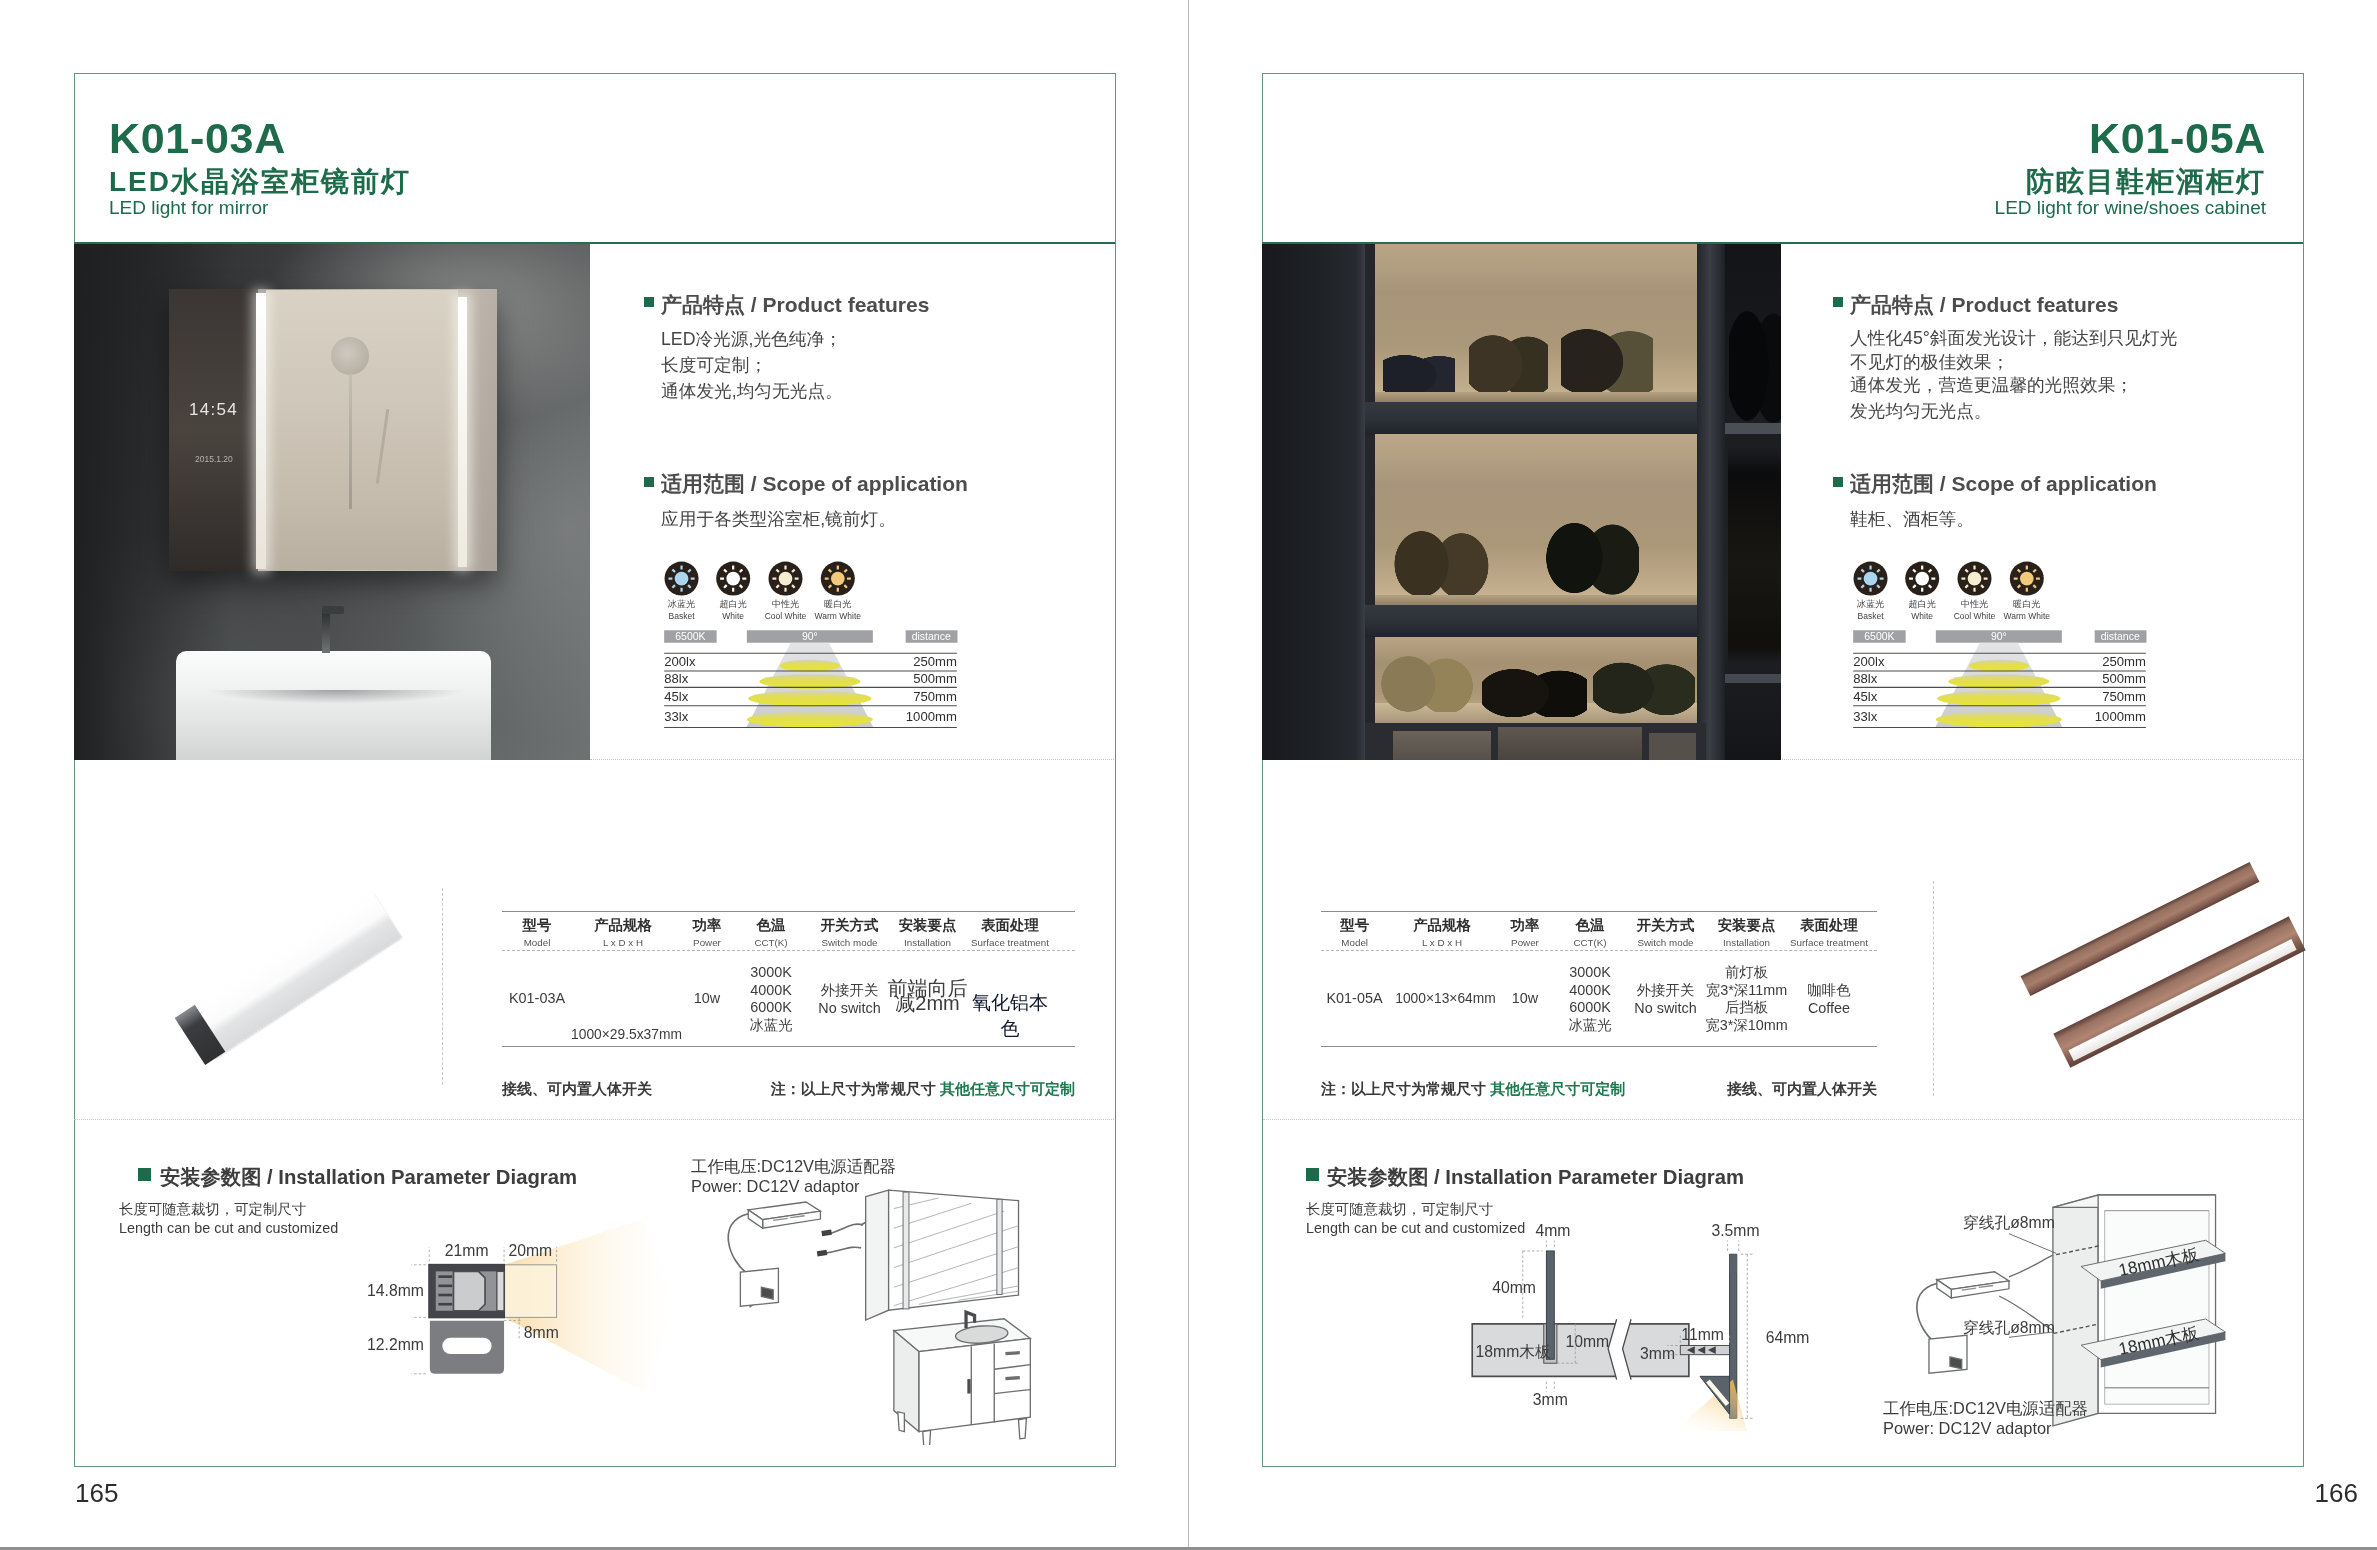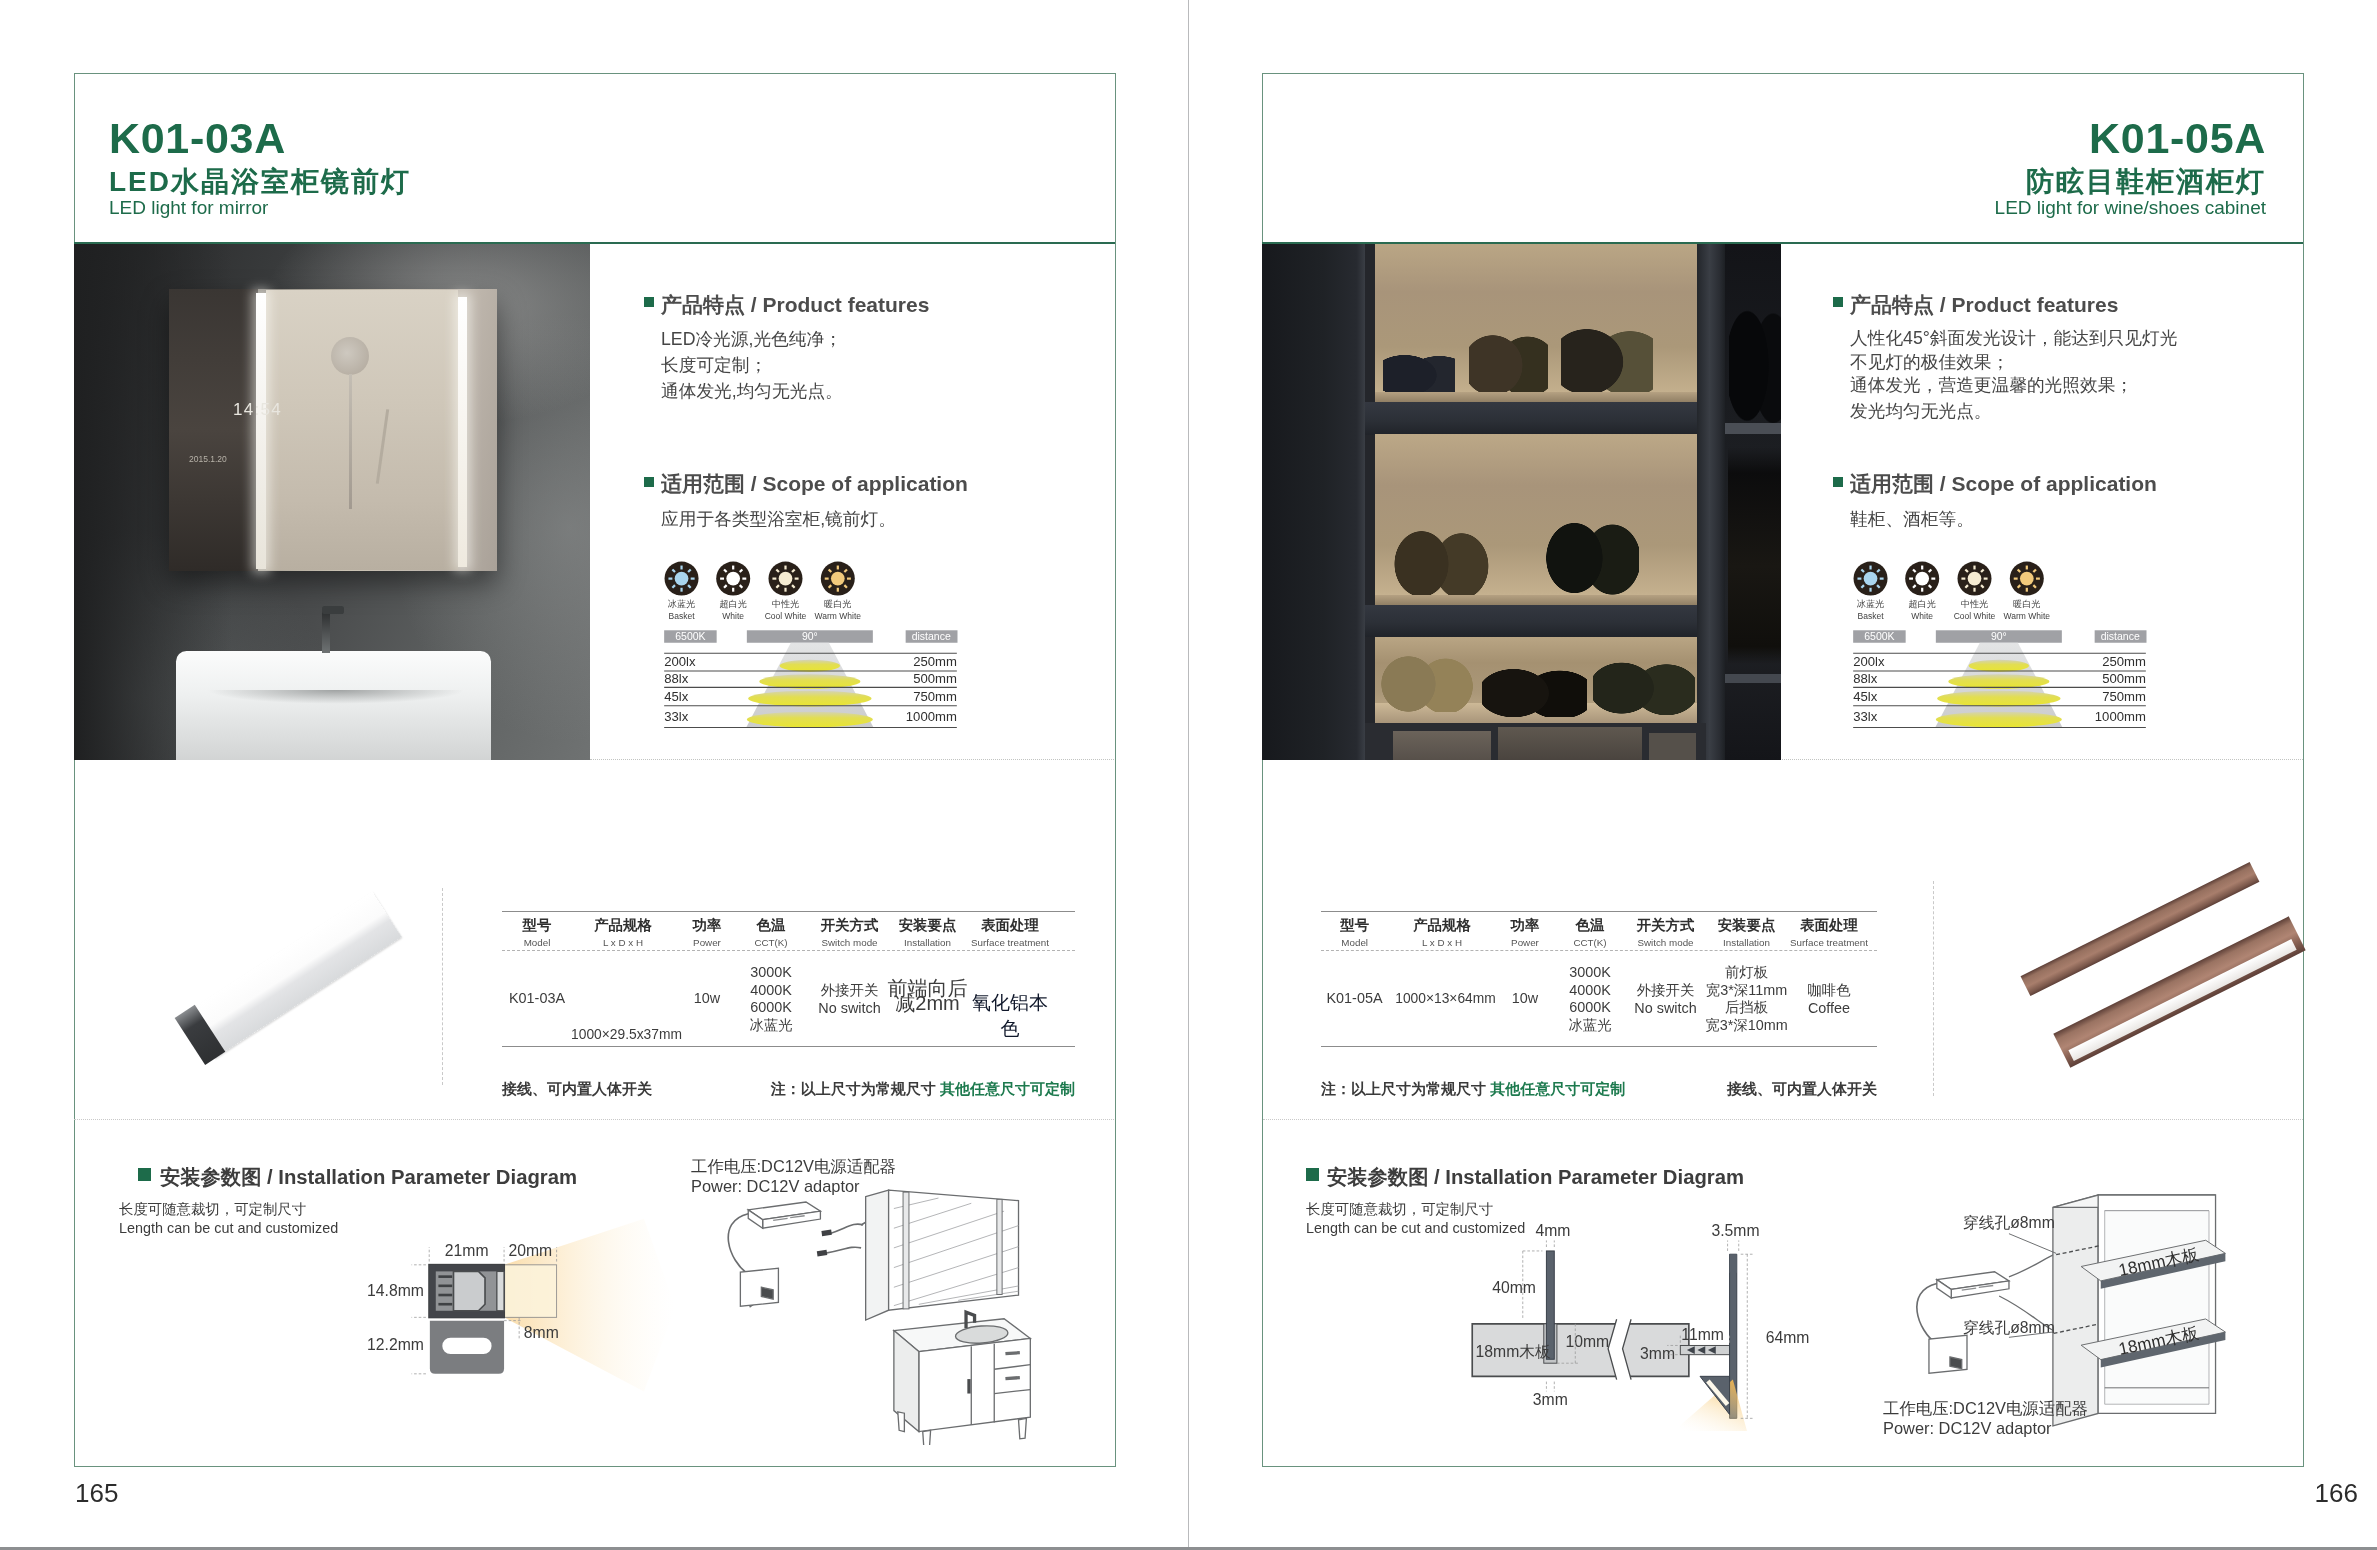--- a/index.html
+++ b/index.html
@@ -41,22 +41,22 @@
   <div class="abs" style="left:95px;top:45px;width:328px;height:282px;background:linear-gradient(100deg,#525354 0%,#7d7a75 18%,#b1aa9d 42%,#cbc3b4 60%,#c2bab0 78%,#a9a198 100%);box-shadow:0 11.8px 26px rgba(0,0,0,0.45);"></div>
 
   <div class="abs" style="left:95px;top:45px;width:89px;height:282px;background:linear-gradient(180deg,#3a3633 0%,#4a443f 50%,#2f2b28 100%);"></div>
 
   <div class="abs" style="left:192px;top:46px;width:192px;height:280px;background:linear-gradient(180deg,#d9d2c5 0%,#cfc7b9 40%,#c4bbad 75%,#b8afa1 100%);"></div>
 
   <div class="abs" style="left:182px;top:49px;width:9.8px;height:276px;background:linear-gradient(180deg,#ffffff,#e8e4da);box-shadow:0 0 11.8px 3.9px rgba(255,255,250,0.55);"></div>
 
   <div class="abs" style="left:384px;top:53px;width:9.2px;height:270px;background:linear-gradient(180deg,#ffffff,#efeadf);box-shadow:0 0 11.8px 3.9px rgba(255,255,250,0.55);"></div>
 
-  <div class="abs" style="left:115px;top:156px;color:#e8e6df;font-size:17px;letter-spacing:1.3px;margin-left:44px;">14:54</div>
-  <div class="abs" style="left:115px;top:210px;color:#b7b2a8;font-size:8.5px;">2015.1.20</div>
+  <div class="abs" style="left:115px;top:156px;color:#e8e6df;font-size:17px;letter-spacing:1.3px;">14:54</div>
+  <div class="abs" style="left:121px;top:210px;color:#b7b2a8;font-size:8.5px;">2015.1.20</div>
 
   <div class="abs" style="left:257px;top:93px;width:38px;height:38px;border-radius:50%;background:radial-gradient(circle at 42% 42%, #cdc8c0, #b3aba0 72%, #a59c92);opacity:0.85;"></div>
   <div class="abs" style="left:275px;top:130px;width:2.6px;height:135px;background:linear-gradient(180deg,#c4beb4,#a29a90);"></div>
 
   <div class="abs" style="left:307px;top:165px;width:3.3px;height:75px;background:#b4ac9f;transform:rotate(8deg);"></div>
 
   <div class="abs" style="left:102px;top:407px;width:315px;height:109px;background:linear-gradient(180deg,#fbfcfc 0%,#eef0f0 40%,#d2d4d4 100%);border-radius:10.5px 10.5px 0 0;"></div>
 
   <div class="abs" style="left:98px;top:446px;width:328px;height:26px;background:radial-gradient(ellipse 171px 18.4px at 50% 0%, rgba(140,143,143,0.8), rgba(244,245,245,0) 75%);"></div>
 

